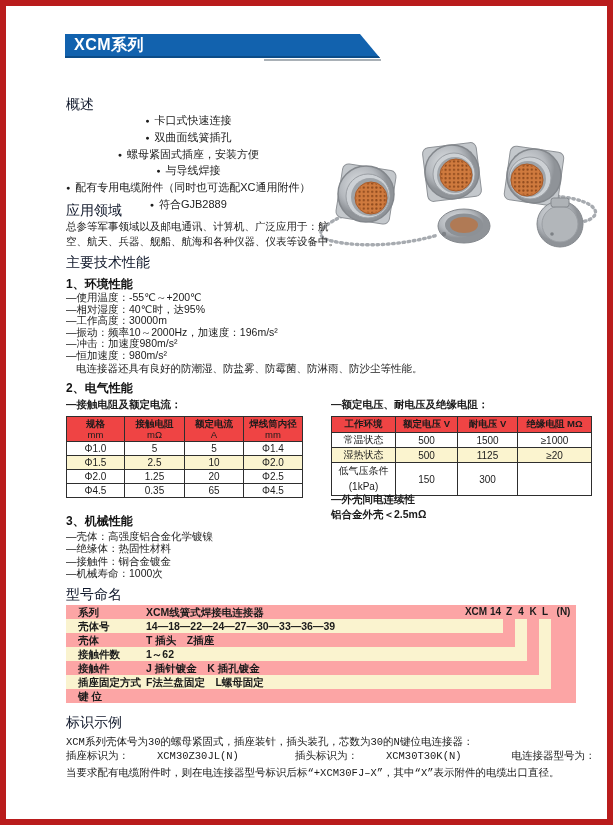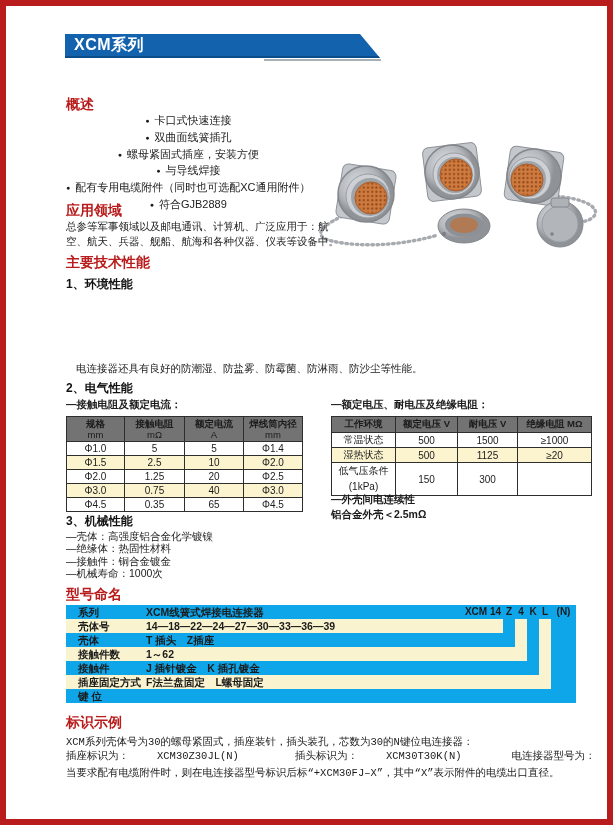--- a/index.html
+++ b/index.html
@@ -10,50 +10,50 @@
 
   
   .header-bar{left:59px;top:28px;width:315px;height:24px;background:#1262ae;
               clip-path:polygon(0 0,calc(100% - 20px) 0,100% 100%,0 100%);
               display:flex;align-items:center;padding-left:9px;box-sizing:border-box;
               border-bottom:2px solid #0c4c88;}
   .header-title{color:#fff;font-weight:700;font-size:16px;letter-spacing:.5px;}
   .header-shadow{left:258px;top:53px;width:117px;height:2px;background:#a9b0b6;}
 
   
-  .h1{color:#b91c1c;font-weight:700;font-size:14px;}
+  .h1{color:#0f172a;font-weight:400;font-size:14px;}
   .h2{font-weight:700;font-size:12px;color:#111;}
 
   .bullets{left:60px;top:107px;font-size:11px;line-height:14.8px;}
   .b{display:flex;align-items:baseline;justify-content:center;}
   .dot{font-size:7px;margin-right:5px;position:relative;top:-1px;}
 
   .para{font-size:10.5px;line-height:14.6px;}
   .tlines{font-size:10.5px;line-height:11.6px;}
   .tlines div{white-space:nowrap;}
   .note{font-size:10.5px;white-space:nowrap;}
 
   .cap{font-size:10.5px;font-weight:700;white-space:nowrap;}
 
   table{border-collapse:collapse;table-layout:fixed;position:absolute;}
   th,td{border:1px solid #2e2e2e;text-align:center;padding:0;overflow:hidden;}
-  th{background:#737373;font-weight:700;}
+  th{background:#ef4444;font-weight:700;}
   .t1{left:60px;top:410px;width:236px;}
   .t1 th{font-size:9.5px;line-height:11px;height:24px;}
   .t1 td{font-size:10px;height:13px;}
   .t2{left:325px;top:410px;width:260px;}
   .t2 th{font-size:9.5px;height:15px;}
   .t2 td{font-size:10px;height:14px;}
   .t2 .two{white-space:pre-line;font-size:10px;line-height:16px;height:23px;text-align:center;}
   .altrow td{background:#fbf4cf;}
 
   
   .naming{left:60px;top:599px;width:510px;height:98px;}
   .nrow{position:absolute;left:0;height:14px;}
-  .blue{background:#0ea5e9;}
+  .blue{background:#fca5a5;}
   .cream{background:#faf3cf;}
   .nlabel{position:absolute;left:12px;top:0;font-size:10.5px;font-weight:700;line-height:14px;white-space:nowrap;}
   .nval{position:absolute;left:80px;top:0;font-size:10.5px;font-weight:700;line-height:14px;white-space:nowrap;}
   .riser{position:absolute;top:14px;}
   .ncode{position:absolute;top:0;height:14px;line-height:14px;font-size:10px;font-weight:700;text-align:center;white-space:nowrap;}
 
   
   .mkline{font-size:10.5px;line-height:13px;white-space:nowrap;font-family:Liberation Mono, monospace;}
   .mk2{display:flex;align-items:center;gap:28px;}
   .mkgap1{margin-right:28px;}
@@ -163,20 +163,28 @@
       </g>
     </svg>
   </div>
 
   <div class="abs h1" style="left:60px;top:196px;">应用领域</div>
   <div class="abs para" style="left:60px;top:213px;width:278px;">总参等军事领域以及邮电通讯、计算机、广泛应用于：航空、航天、兵器、舰船、航海和各种仪器、仪表等设备中。</div>
 
   <div class="abs h1" style="left:60px;top:248px;">主要技术性能</div>
 
   <div class="abs h2" style="left:60px;top:270px;">1、环境性能</div>
+  <div class="abs tlines" style="left:60px;top:286px;">
+    <div>—使用温度：-55℃～+200℃</div>
+    <div>—相对湿度：40℃时，达95%</div>
+    <div>—工作高度：30000m</div>
+    <div>—振动：频率10～2000Hz，加速度：196m/s²</div>
+    <div>—冲击：加速度980m/s²</div>
+    <div>—恒加速度：980m/s²</div>
+  </div>
   <div class="abs note" style="left:70px;top:356px;">电连接器还具有良好的防潮湿、防盐雾、防霉菌、防淋雨、防沙尘等性能。</div>
 
   <div class="abs h2" style="left:60px;top:374px;">2、电气性能</div>
   <div class="abs cap" style="left:60px;top:392px;">—接触电阻及额定电流：</div>
 
   <table class="t1">
     <colgroup>
         <col style="width:58px">
         <col style="width:60px">
         <col style="width:59px">
@@ -212,26 +220,20 @@
           <td>2.5</td>
           <td>10</td>
           <td>Φ2.0</td>
         </tr>
     <tr>
           <td>Φ2.0</td>
           <td>1.25</td>
           <td>20</td>
           <td>Φ2.5</td>
         </tr>
-    <tr class="altrow">
-          <td>Φ3.0</td>
-          <td>0.75</td>
-          <td>40</td>
-          <td>Φ3.0</td>
-        </tr>
     <tr>
           <td>Φ4.5</td>
           <td>0.35</td>
           <td>65</td>
           <td>Φ4.5</td>
         </tr>
   </tbody>
     </table>
 
   <div class="abs cap" style="left:325px;top:392px;">—额定电压、耐电压及绝缘电阻：</div>

